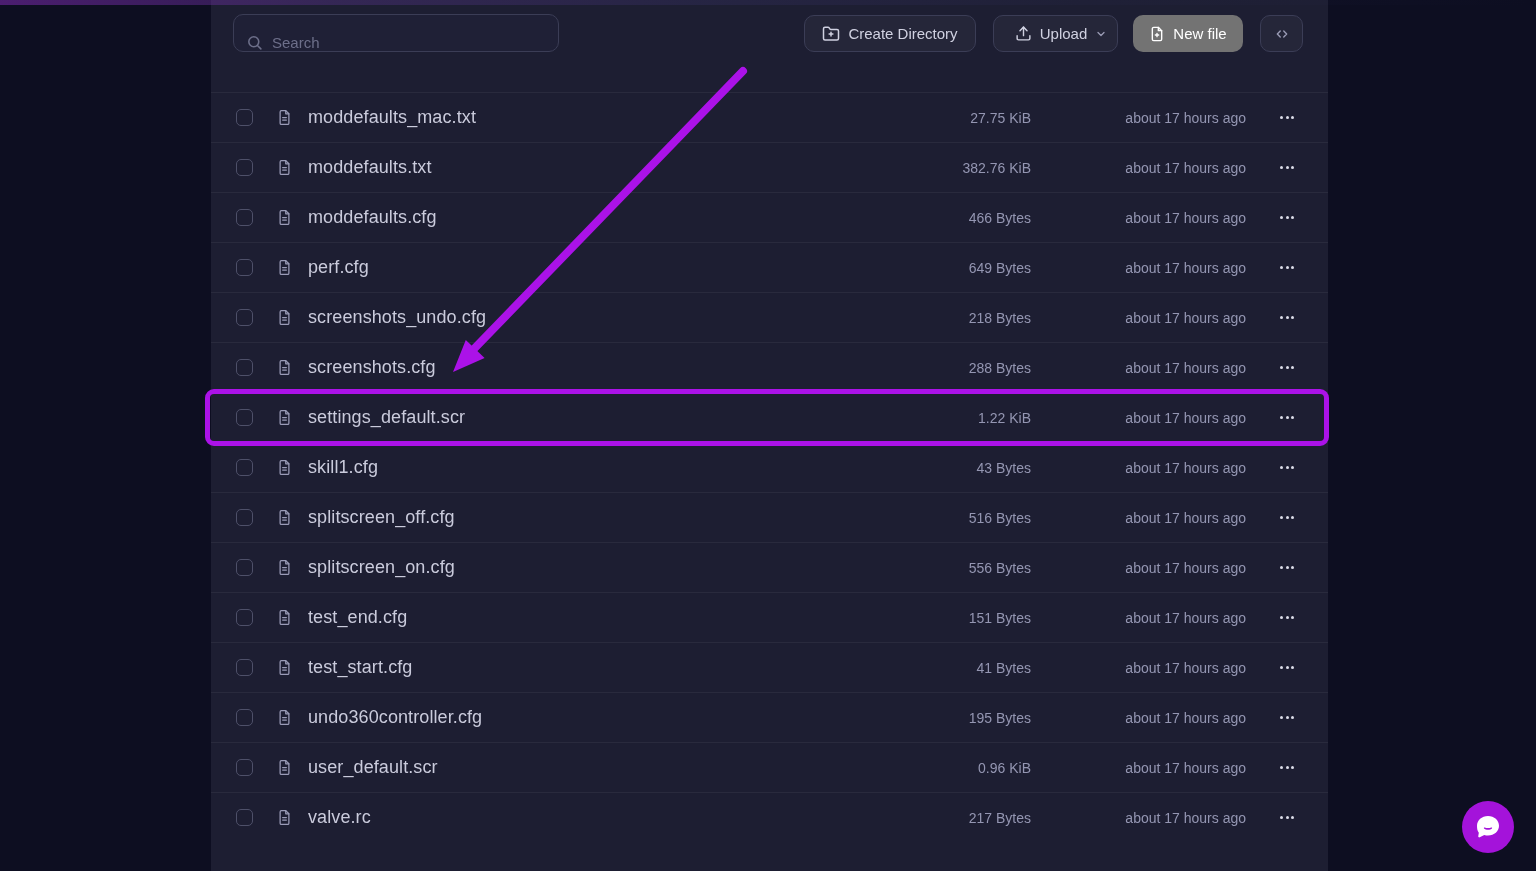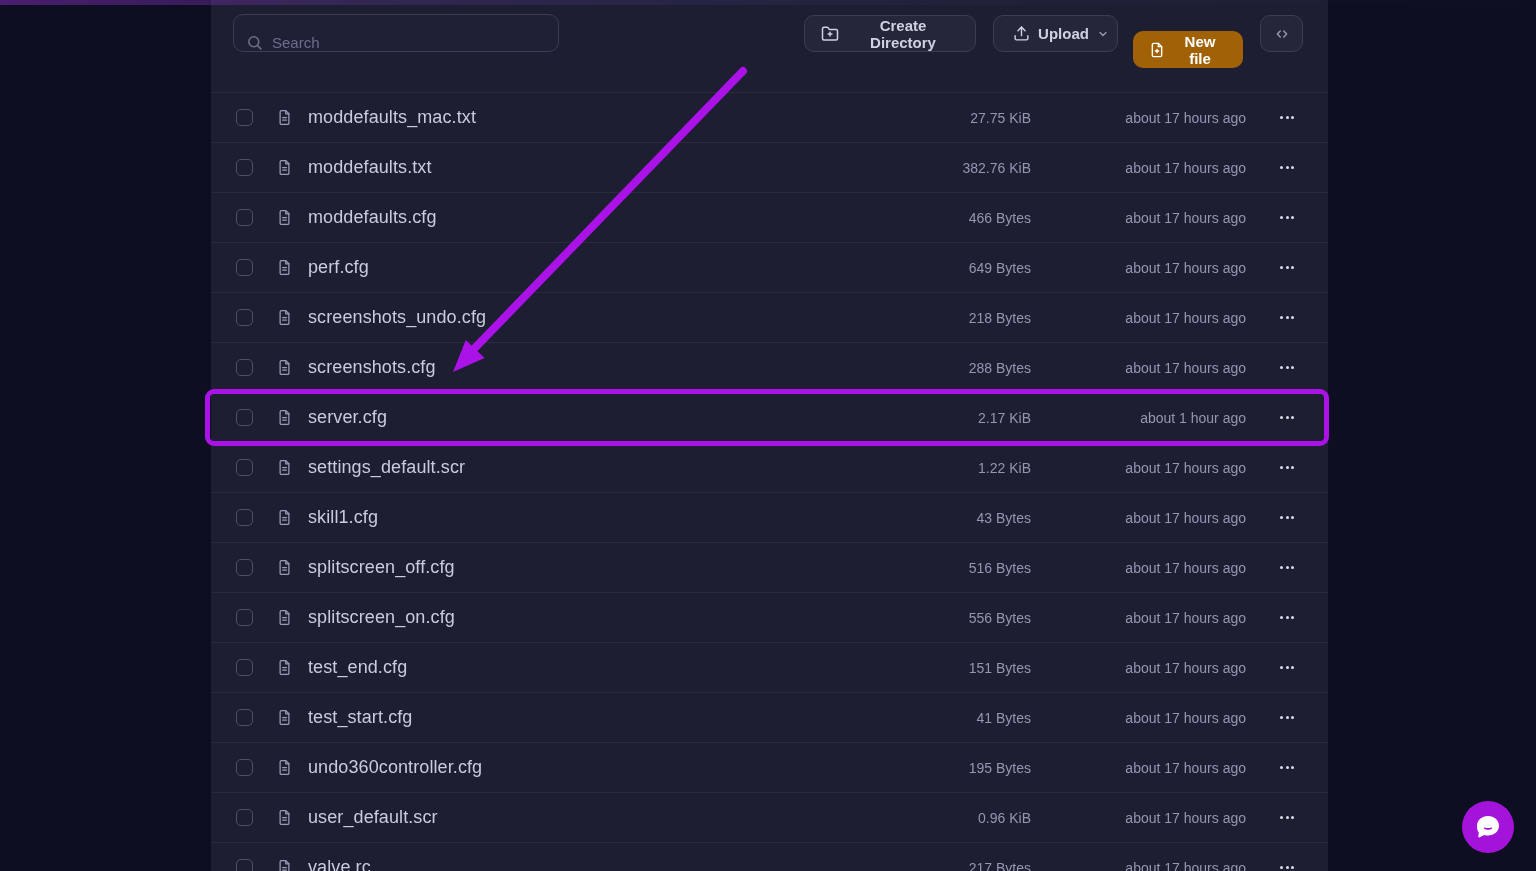--- a/index.html
+++ b/index.html
@@ -30,26 +30,26 @@
   }
   .search-wrap input {
     background:transparent; border:none; outline:none; flex:1;
     font-family:"Liberation Sans", sans-serif; font-size:15px; color:#d5d6e6;
   }
   .search-wrap input::placeholder { color:#6d6f8a; }
   .btn {
     position:absolute; top:15px; height:37px;
     display:flex; align-items:center; justify-content:center; gap:8px;
     background:#252639; border:1px solid #3b3d56; border-radius:10px;
-    color:#d0d1e1; font-size:15px; font-weight:700; cursor:pointer;
+    color:#d0d1e1; font-size:15px; font-weight:400; cursor:pointer;
     padding:0 16px;
   }
   .btn-create { left:593px; width:172px; }
   .btn-upload { left:782px; width:125px;padding-left:27px; }
-  .btn-newfile { left:922px; width:110px; background:#a16207; border:none; color:#ffffff;margin-top:16px; }
+  .btn-newfile { left:922px; width:110px; background:#737373; border:none; color:#ffffff; }
   .btn-code { left:1049px; width:43px; padding:0; }
   
   .breadcrumb {
     position:absolute; left:26px; top:62px; height:20px;
     display:flex; align-items:center; gap:10px;
     font-size:14px; color:#9fa1b9;
   }
   .breadcrumb .crumb-current { color:#ecedf5; font-weight:700; }
   
   .file-table { position:absolute; left:0; top:92px; width:1117px; }
@@ -254,38 +254,20 @@
     <span class="row-ficon">
       <svg width="15" height="17" viewBox="0 0 24 26" fill="none" stroke="#9b9cb8" stroke-width="2" stroke-linecap="round" stroke-linejoin="round">
         <path d="M14 2H7a2 2 0 0 0-2 2v18a2 2 0 0 0 2 2h10a2 2 0 0 0 2-2V7z"></path>
         <path d="M14 2v5h5"></path>
             <path d="M9 13h6M9 17h6"></path>
       </svg>
     </span>
     <span class="f-name">screenshots.cfg</span>
     <span class="f-size">288 Bytes</span>
     <span class="f-time">about 17 hours ago</span>
-    <button class="row-menu">
-      <i></i>
-          <i></i>
-          <i></i>
-    </button>
-  </div>
-      <div class="file-row highlighted">
-    <span class="row-check"></span>
-    <span class="row-ficon">
-      <svg width="15" height="17" viewBox="0 0 24 26" fill="none" stroke="#9b9cb8" stroke-width="2" stroke-linecap="round" stroke-linejoin="round">
-        <path d="M14 2H7a2 2 0 0 0-2 2v18a2 2 0 0 0 2 2h10a2 2 0 0 0 2-2V7z"></path>
-        <path d="M14 2v5h5"></path>
-            <path d="M9 13h6M9 17h6"></path>
-      </svg>
-    </span>
-    <span class="f-name">server.cfg</span>
-    <span class="f-size">2.17 KiB</span>
-    <span class="f-time">about 1 hour ago</span>
     <button class="row-menu">
       <i></i>
           <i></i>
           <i></i>
     </button>
   </div>
       <div class="file-row">
     <span class="row-check"></span>
     <span class="row-ficon">
       <svg width="15" height="17" viewBox="0 0 24 26" fill="none" stroke="#9b9cb8" stroke-width="2" stroke-linecap="round" stroke-linejoin="round">

